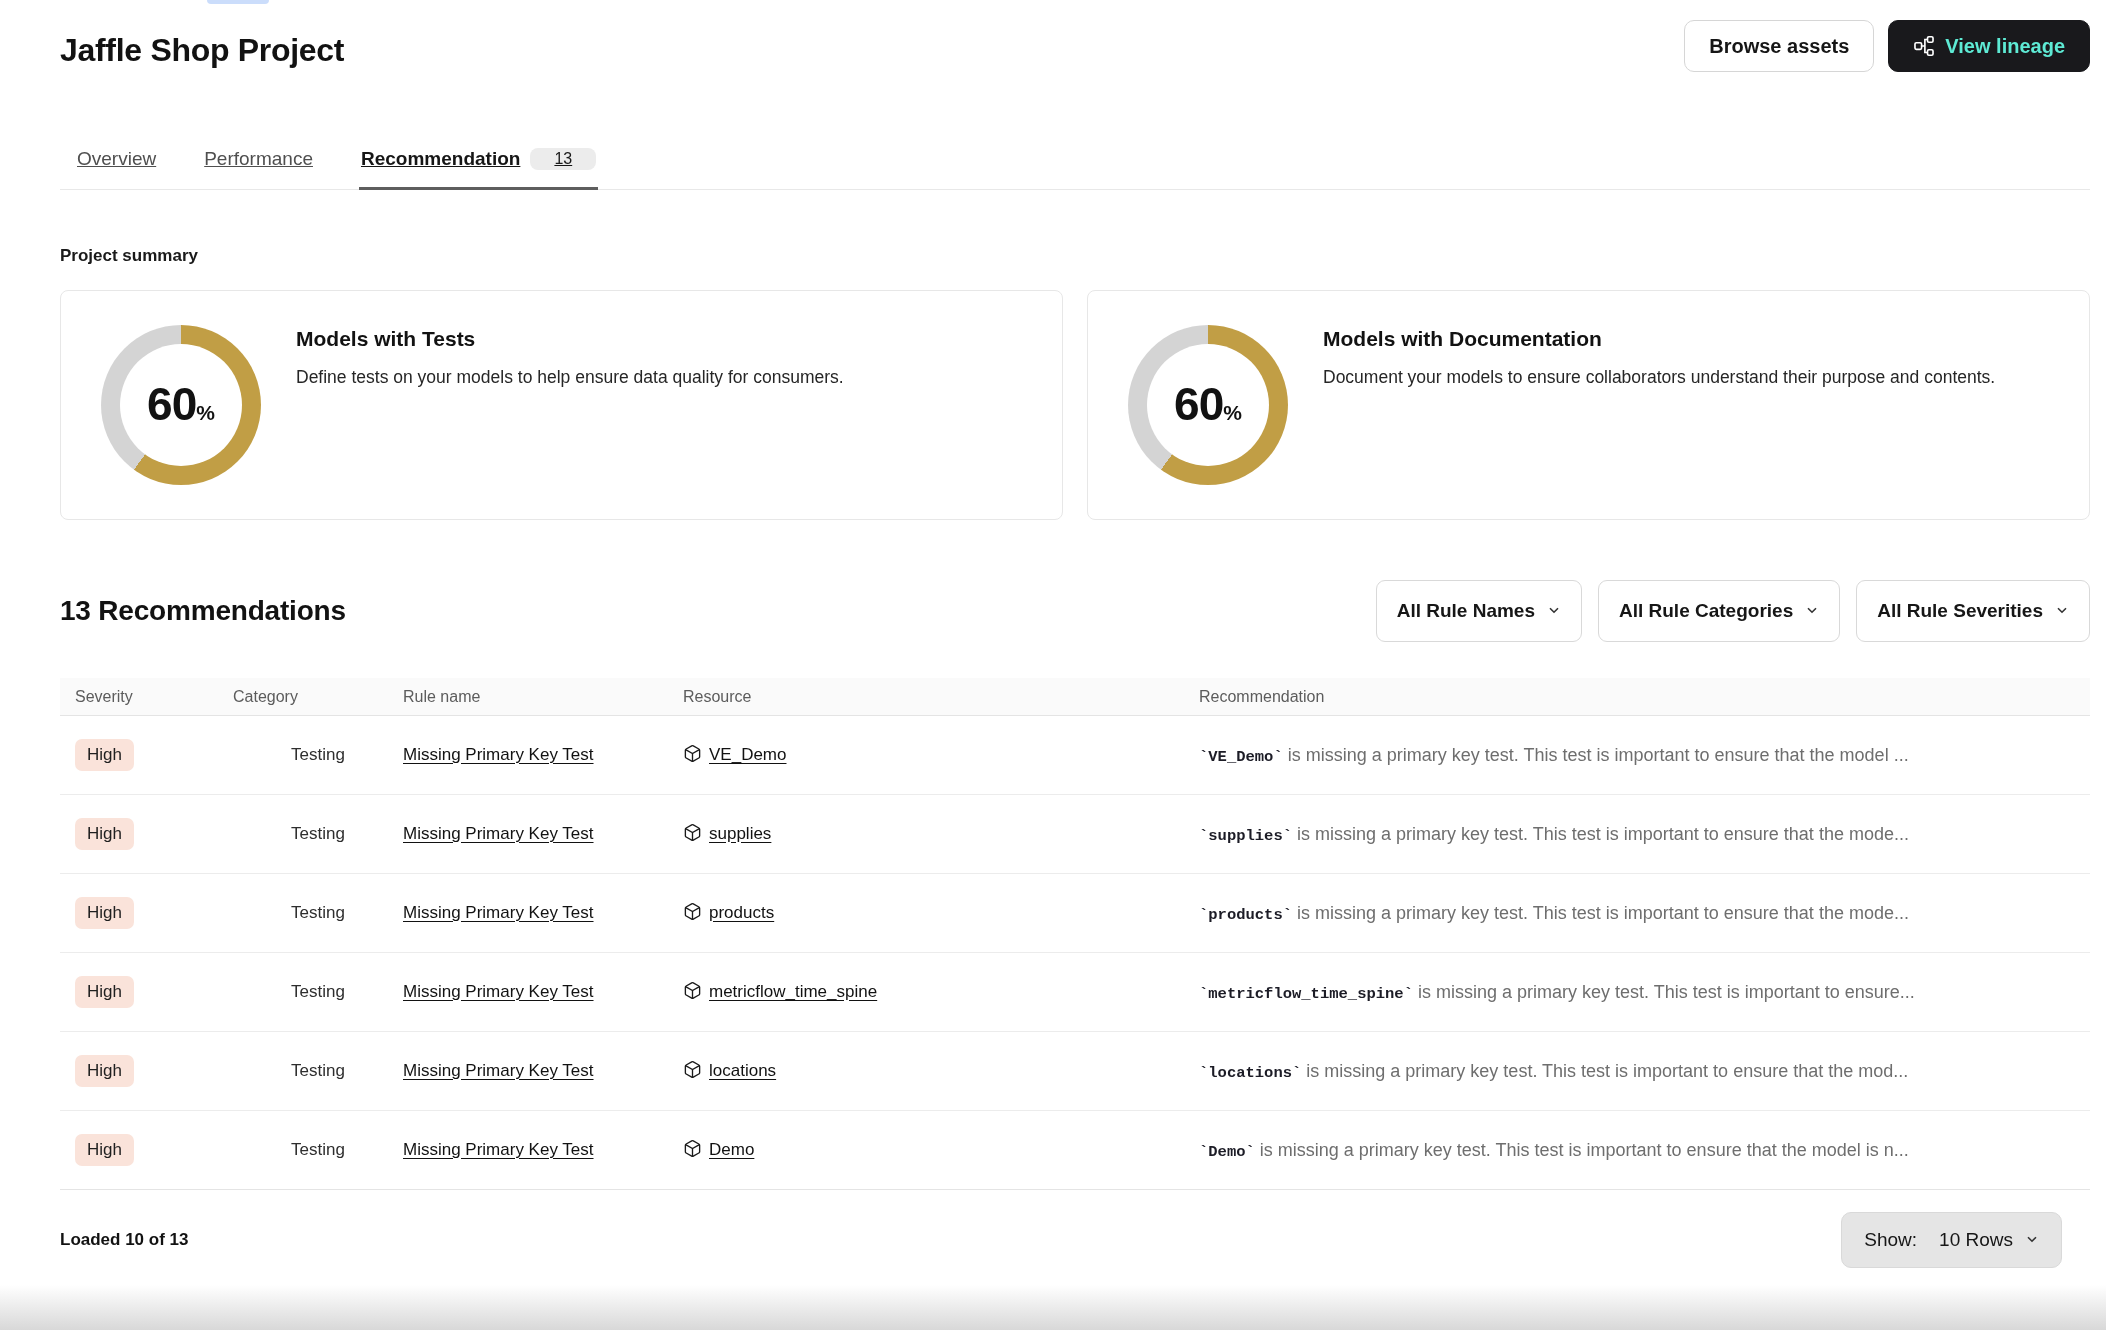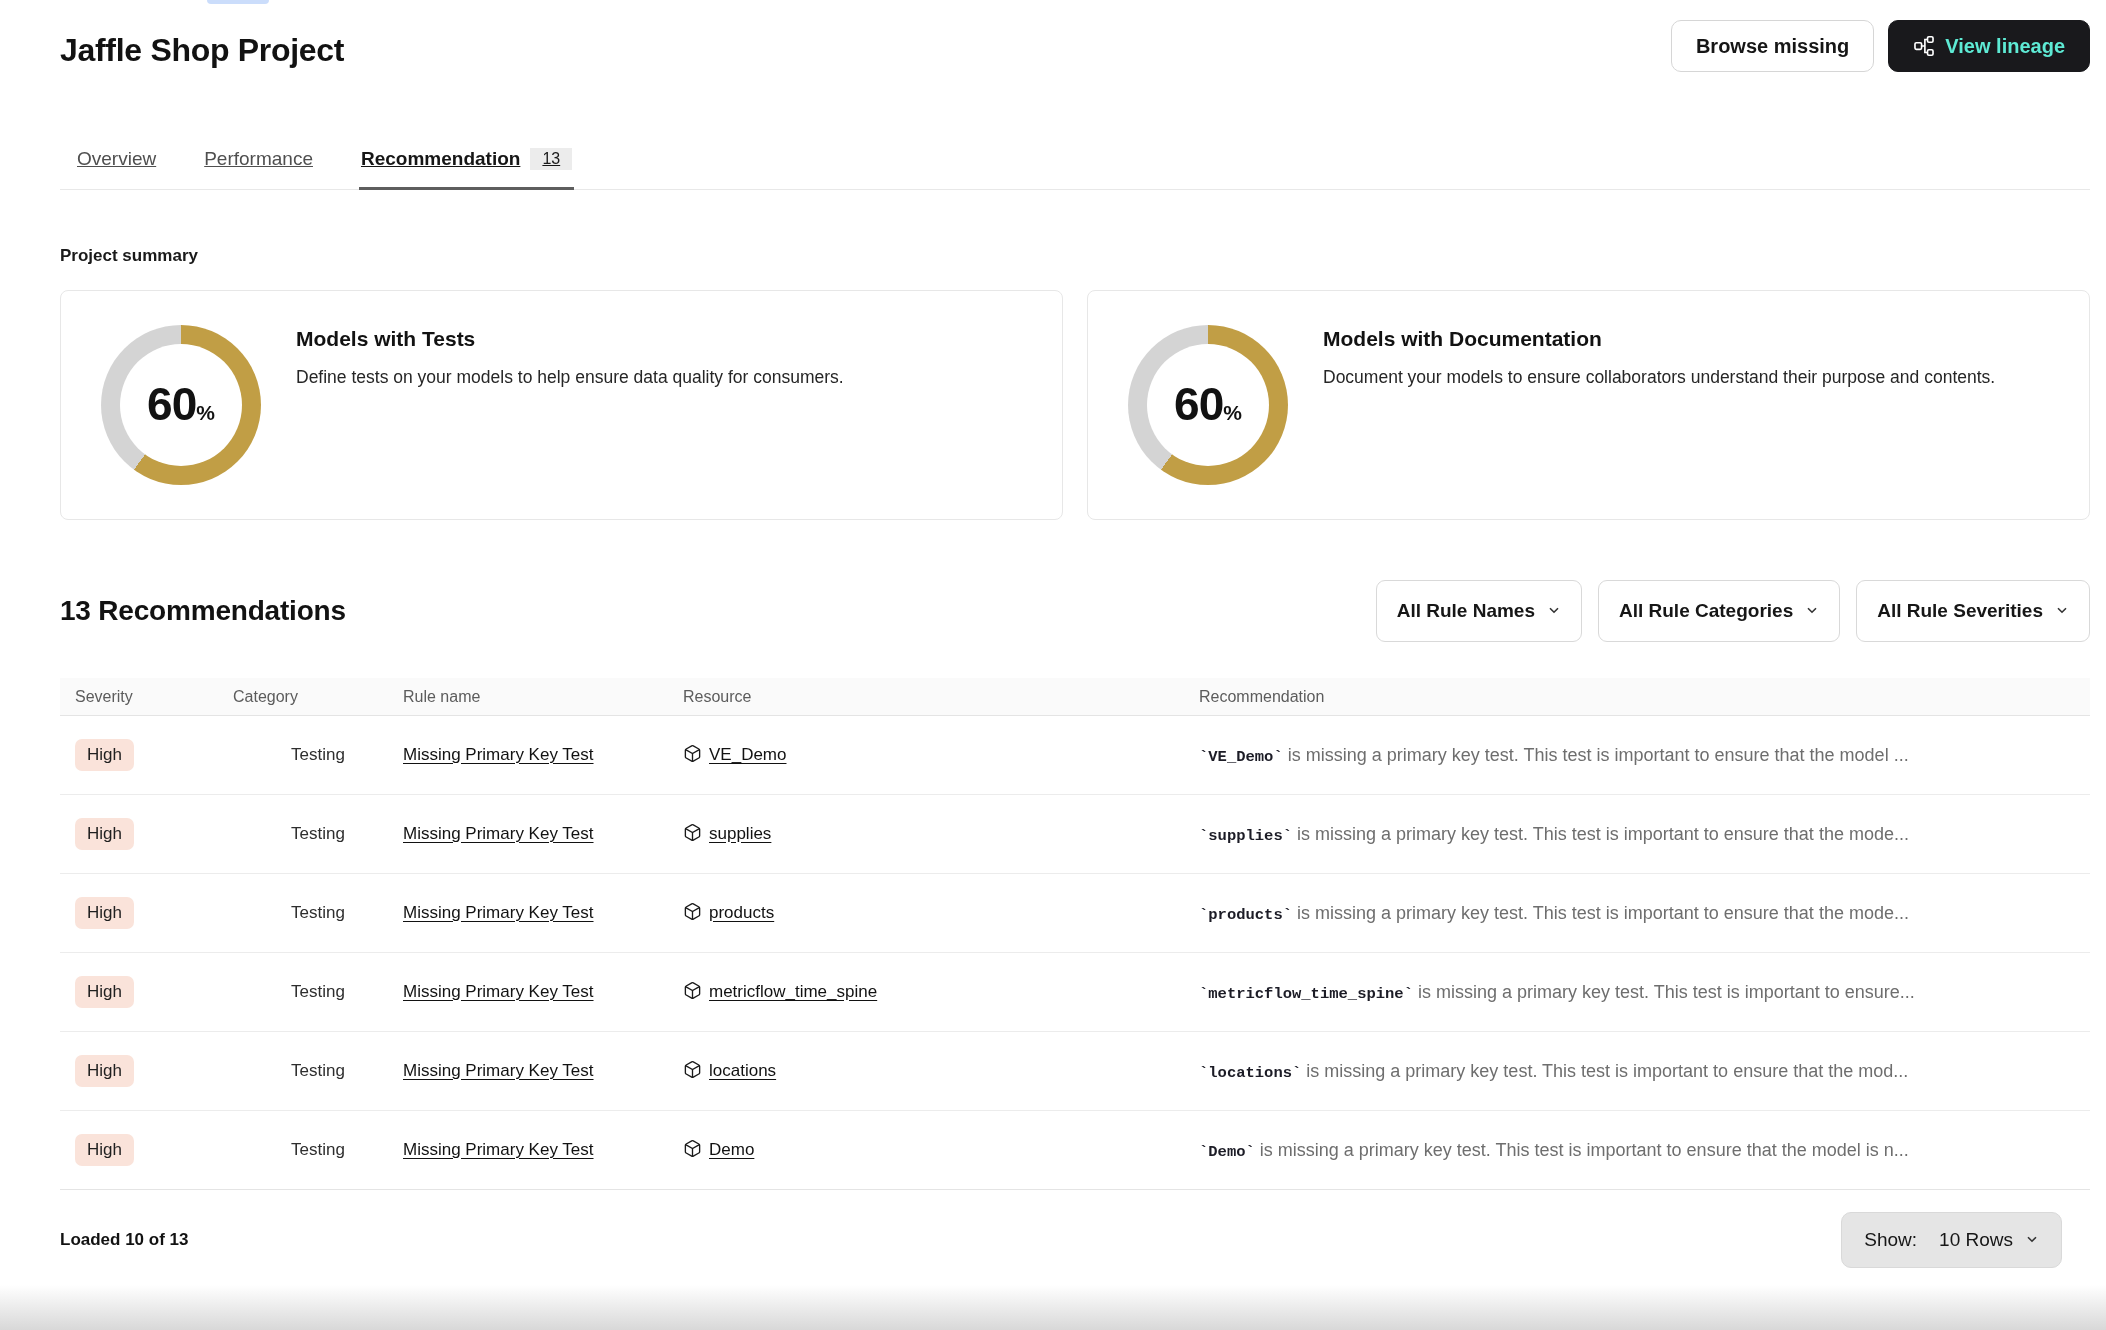--- a/index.html
+++ b/index.html
@@ -20,21 +20,21 @@
   .btn-secondary { background:#fff; border-color:#d6d6d6; color:#161616; }
   .btn-primary { background:var(--dark-btn,#19191c); color:#5eead4; border-color:var(--dark-btn,#19191c); }
   .btn svg { display:block; }
 
   
   .tab-bar { display:flex; gap:44px; margin-top:66px; border-bottom:1px solid #e8e8e8; padding-left:15px; }
   .tab { display:flex; align-items:flex-start; gap:10px; font-size:19px; color:#4f4f4f;
     padding:10px 2px 17px; cursor:pointer; border-bottom:3px solid transparent; margin-bottom:-1px;text-decoration:underline; }
   .tab.active { color:#161616; font-weight:600; border-bottom-color:#5e5e5e; }
   .tab-badge { background:#ececec; color:#1a1a1a; font-size:16px; font-weight:400;
-    border-radius:0; padding:3px 12px; line-height:1; }
+    border-radius:8px; padding:3px 24px; line-height:1; }
 
   
   .section-label { margin-top:56px; font-size:17px; font-weight:600; color:#1a1a1a; }
   .cards-row { display:flex; gap:24px; margin-top:24px; }
   .card { flex:1; height:230px; border:1px solid #e7e7e7; border-radius:8px; background:#fff;
     display:flex; align-items:center; padding:0 40px; }
   .donut { position:relative; width:160px; height:160px; border-radius:50%; flex:none; }
   .donut::before { content:""; position:absolute; inset:19px; background:#fff; border-radius:50%; }
   .donut-center { position:absolute; inset:0; display:flex; align-items:baseline; justify-content:center;
     padding-top:52px; z-index:1; }
@@ -85,21 +85,21 @@
 </head>
 <body>
 
 <div class="content">
   <div class="top-sliver"></div>
 
   <div class="header-row">
     <div class="page-title">Jaffle Shop Project</div>
     <div class="header-actions">
       <button class="btn btn-secondary">
-        <span>Browse missing</span>
+        <span>Browse assets</span>
       </button>
       <button class="btn btn-primary">
         <span>
           <svg width="22" height="22" viewBox="0 0 20 20" fill="none" stroke="#ffffff" stroke-width="1.5">
             <rect x="1.8" y="7" width="6" height="6" rx="1.2"></rect>
             <rect x="13.2" y="1.6" width="5" height="5" rx="1.2"></rect>
             <rect x="13.2" y="13.4" width="5" height="5" rx="1.2"></rect>
             <path d="M7.8 10h3M10.8 10V4.1h2.4M10.8 10v5.9h2.4"></path>
           </svg>
         </span>

